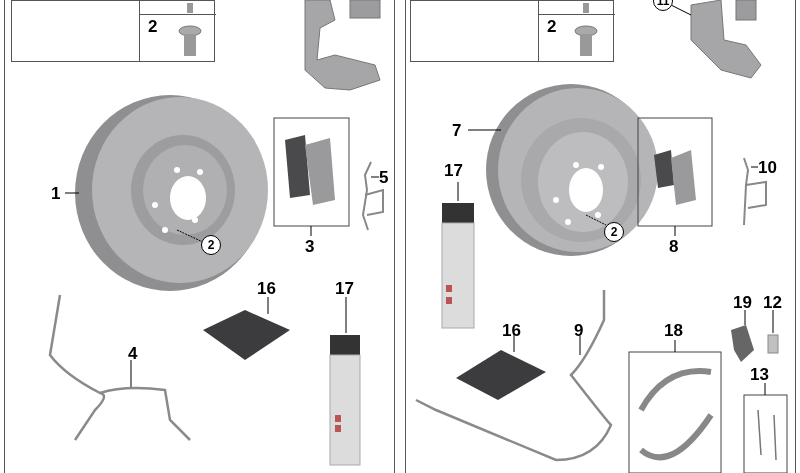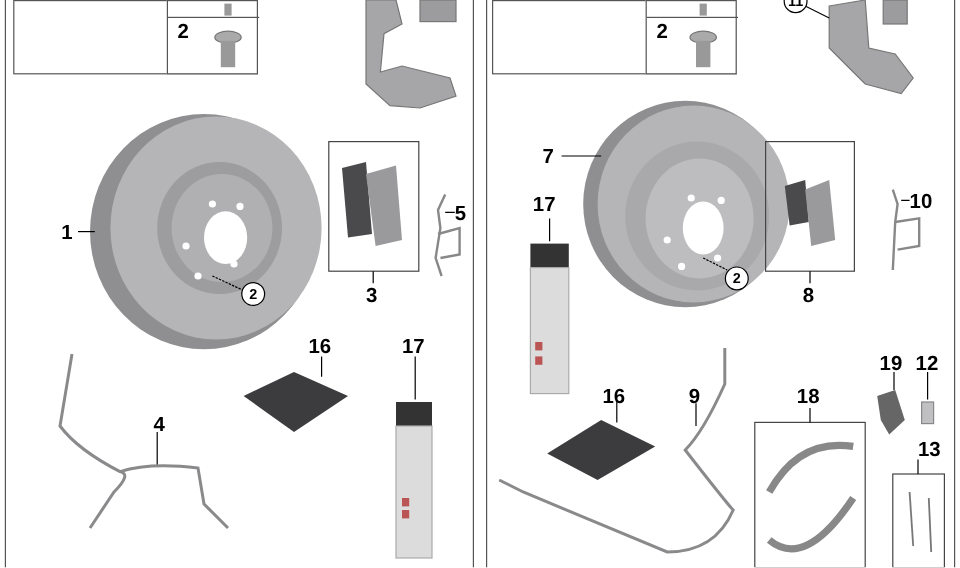--- a/index.html
+++ b/index.html
@@ -186,14 +186,14 @@
   <div class="lbl" style="left:46px;top:122px;">7</div>
   <div class="circ" style="left:198px;top:222px;">2</div>
   <div class="lbl" style="left:263px;top:238px;">8</div>
   <div class="lbl" style="left:352px;top:159px;">10</div>
   <div class="lbl" style="left:38px;top:162px;">17</div>
   <div class="lbl" style="left:96px;top:322px;">16</div>
   <div class="lbl" style="left:168px;top:322px;">9</div>
   <div class="lbl" style="left:258px;top:322px;">18</div>
   <div class="lbl" style="left:327px;top:294px;">19</div>
   <div class="lbl" style="left:357px;top:294px;">12</div>
-  <div class="lbl" style="left:359px;top:366px;">13</div>
+  <div class="lbl" style="left:344px;top:366px;">13</div>
 </div>
 
 </body></html>

